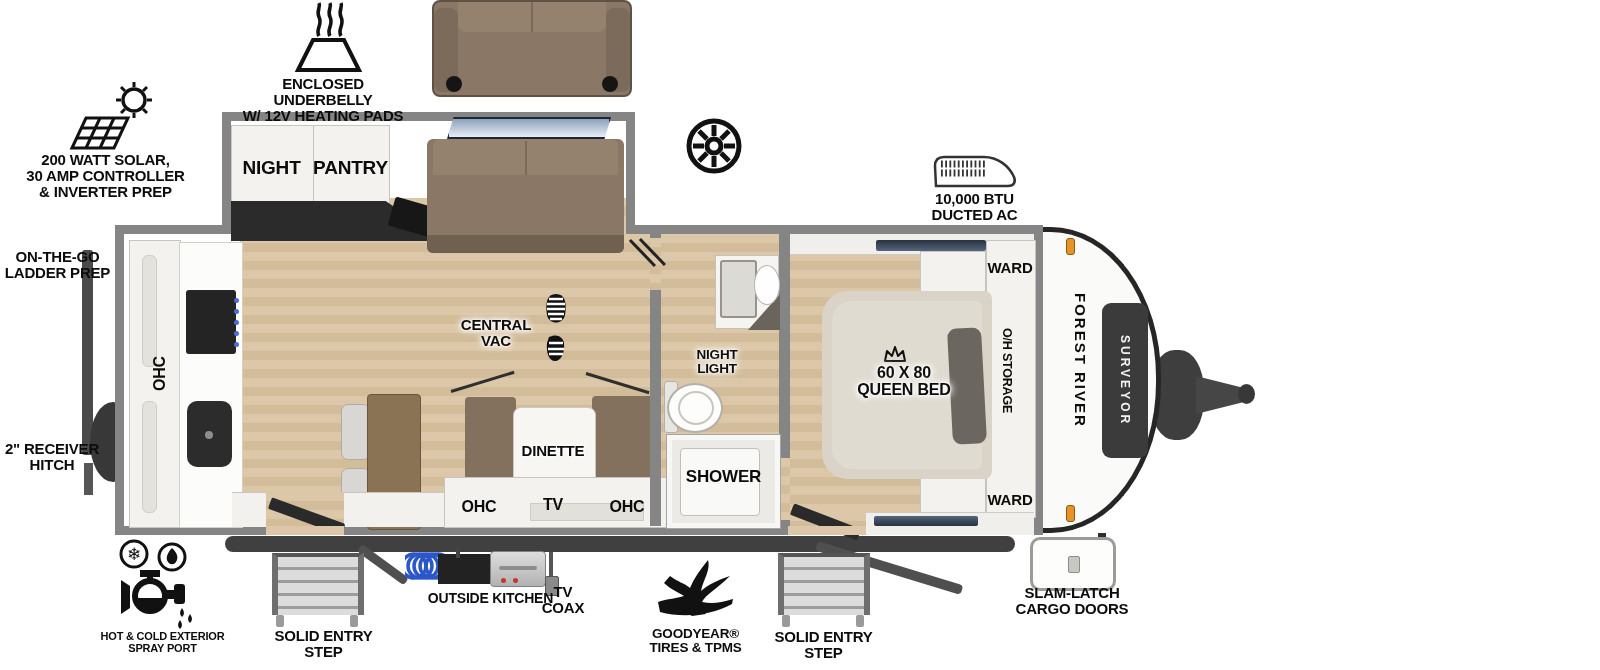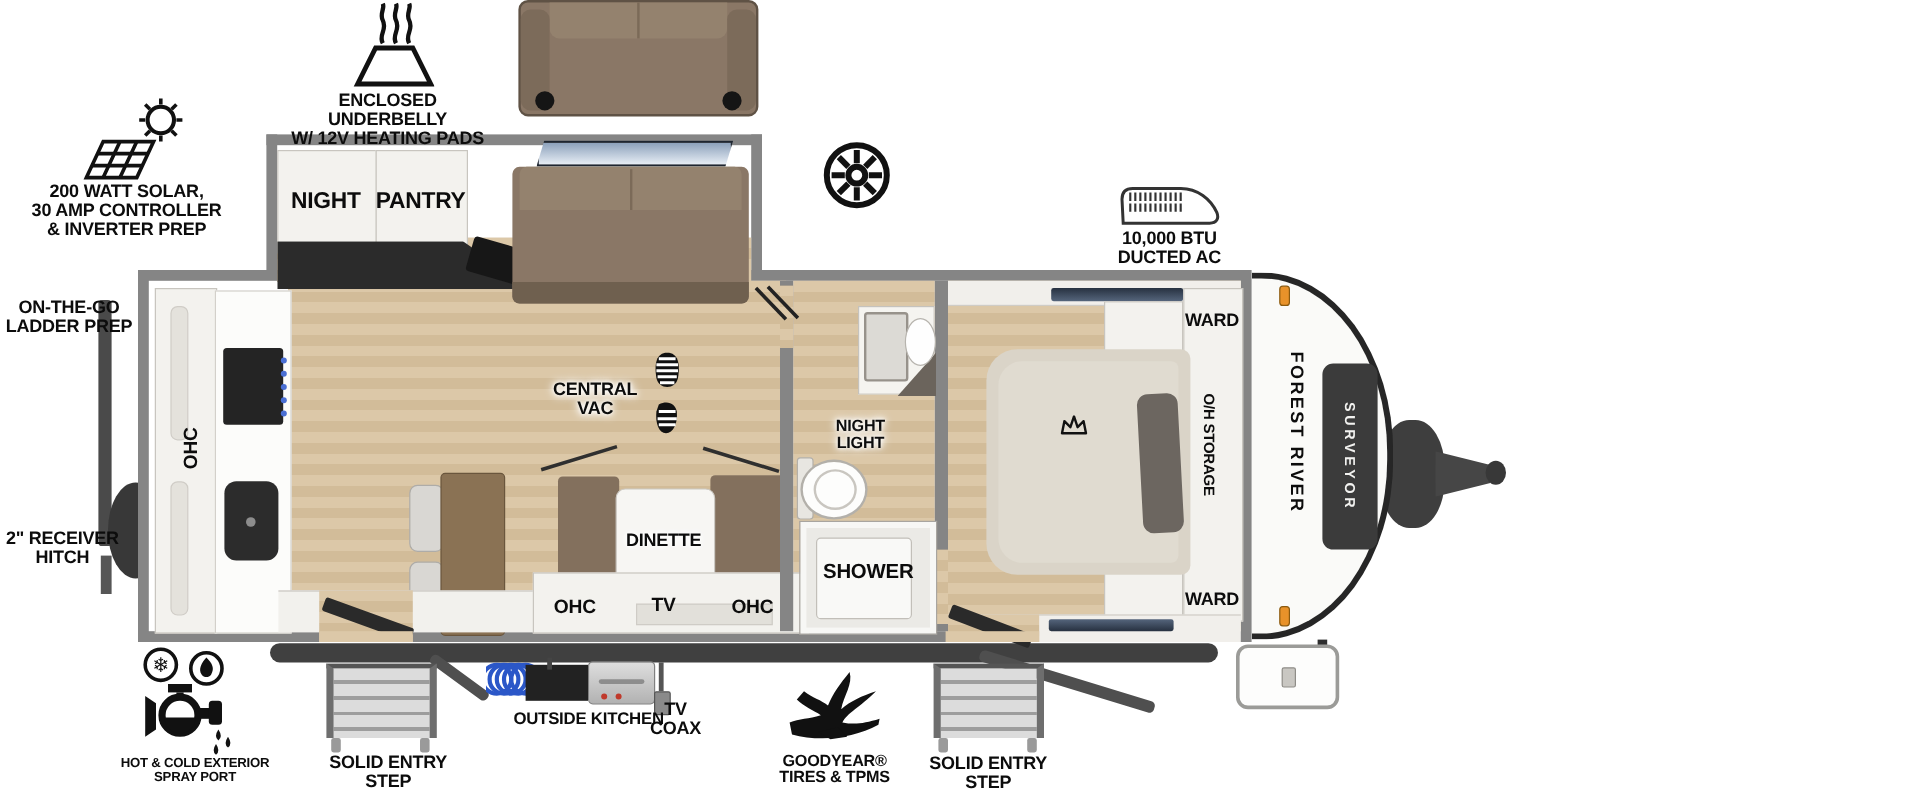--- a/index.html
+++ b/index.html
@@ -154,20 +154,22 @@
 
   <div class="ab" style="left:822px;top:291px;width:170px;height:188px;background:#dad4c8;border-radius:26px 8px 8px 26px">
     <div class="ab" style="left:10px;top:10px;width:150px;height:168px;background:#e0dbd0;border-radius:20px 6px 6px 20px"></div>
     <div class="ab" style="left:128px;top:37px;width:34px;height:116px;background:#6c6660;border-radius:9px;transform:rotate(-3deg)"></div>
   </div>
   <div class="ab" style="left:882px;top:346px">
     <svg width="26" height="18" viewBox="0 0 26 18">
       <path d="M3,15 H23 L21,5 L16,10 L13,1 L10,10 L5,5 Z" fill="none" stroke="#111" stroke-width="2" stroke-linejoin="round"></path>
     </svg>
   </div>
+  <div class="lbl s16 glow" style="left:822px;top:364px;width:164px">60 X 80
+QUEEN BED</div>
 
   <div class="lbl" style="left:982px;top:260px;width:56px">WARD</div>
   <div class="lbl" style="left:982px;top:492px;width:56px">WARD</div>
   <div class="lbl vrt" style="left:1000px;top:328px;height:130px;font-size:12.5px;display:flex;align-items:center">O/H STORAGE</div>
 
   <div class="ab" style="left:790px;top:512px;width:244px;height:22px;background:#f1efeb;border-top:1px solid #cfccc6"></div>
   <div class="ab" style="left:874px;top:516px;width:104px;height:10px;background:linear-gradient(0deg,#273140,#55657c);border-radius:2px"></div>
   <div class="ab floor" style="left:790px;top:512px;width:76px;height:23px"></div>
   <div class="ab" style="left:792px;top:503px;width:72px;height:12px;background:#2a2a2a;border-radius:2px;transform:rotate(21deg);transform-origin:left"></div>
   <div class="ab floor" style="left:266px;top:526px;width:78px;height:9px"></div>
@@ -319,14 +321,16 @@
 SPRAY PORT</div>
   <div class="lbl" style="left:256px;top:628px;width:135px">SOLID ENTRY
 STEP</div>
   <div class="lbl s14" style="left:418px;top:591px;width:145px">OUTSIDE KITCHEN</div>
   <div class="lbl" style="left:528px;top:584px;width:70px">TV
 COAX</div>
   <div class="lbl s13" style="left:638px;top:627px;width:115px">GOODYEAR®
 TIRES &amp; TPMS</div>
   <div class="lbl" style="left:756px;top:629px;width:135px">SOLID ENTRY
 STEP</div>
+  <div class="lbl" style="left:998px;top:585px;width:148px">SLAM-LATCH
+CARGO DOORS</div>
 
 </div>
 
 </body></html>

